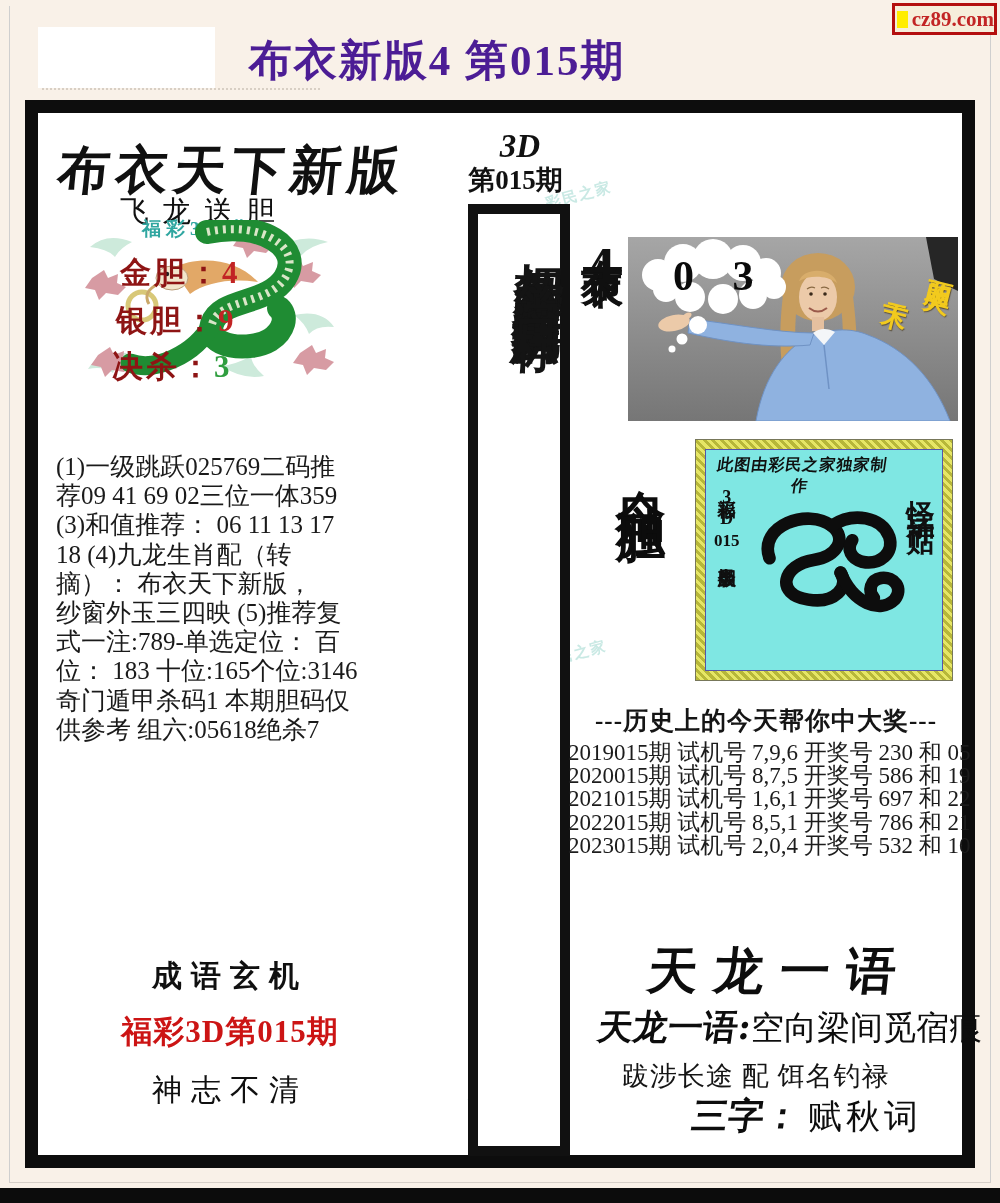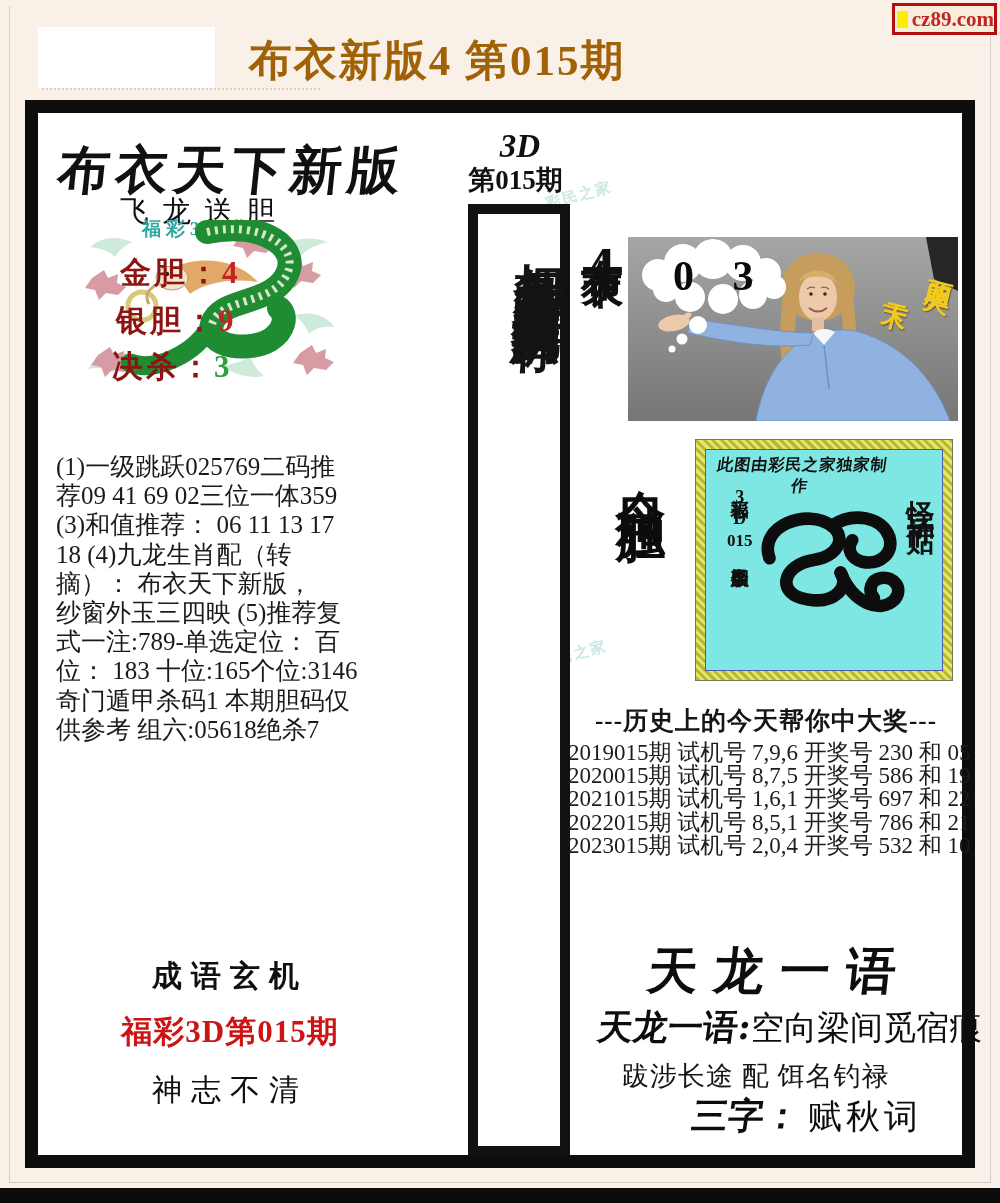--- a/index.html
+++ b/index.html
@@ -8,21 +8,21 @@
   .abs{position:absolute;}
   .serif{font-family:"Liberation Serif","DejaVu Serif",serif;}
   .callig{font-family:"DejaVu Serif","Liberation Serif",serif;font-weight:bold;}
   .vtext{writing-mode:vertical-rl;text-orientation:upright;}
   .center{text-align:center;}
   .wm{color:#c9e9e4;font-weight:bold;letter-spacing:2px;font-size:15px;transform:rotate(-15deg);}
   .outer-box{left:25px;top:100px;width:950px;height:1068px;border:13px solid #0d0d0d;background:#ffffff;box-sizing:border-box;}
   .logo-box{left:892px;top:3px;width:105px;height:32px;border:3px solid #b40f0f;background:#f6eedb;box-sizing:border-box;display:flex;align-items:center;}
   .logo-sq{width:15px;height:17px;background:#ffed00;margin:0 4px 0 2px;}
   .logo-txt{color:#c22525;font-size:21px;font-weight:bold;}
-  .main-title{left:25px;top:32px;width:824px;font-size:43px;font-weight:bold;color:#a16207;letter-spacing:2px;text-align:center;}
+  .main-title{left:25px;top:32px;width:824px;font-size:43px;font-weight:bold;color:#4c1d95;letter-spacing:2px;text-align:center;}
   .white-patch{left:38px;top:27px;width:177px;height:61px;background:#ffffff;}
   .dotline{left:42px;top:88px;width:278px;border-bottom:2px dotted #d8cfc4;}
   .masthead{left:58px;top:136px;width:400px;font-size:52px;letter-spacing:6px;transform:skewX(-6deg);color:#101010;white-space:nowrap;}
   .fld{left:120px;top:192px;font-size:29px;font-weight:normal;letter-spacing:13px;color:#101010;}
   .teal-line{left:142px;top:216px;font-size:19px;font-weight:bold;letter-spacing:5px;color:#2fa6a0;}
   .pick{font-size:31px;font-weight:bold;letter-spacing:3px;text-align:center;}
   .pick .lab{color:#8e1414;}
   .pick .val-red{color:#c22424;}
   .pick .val-green{color:#2f9e3f;}
   .slogan{left:38px;top:386px;width:420px;font-size:24px;font-weight:bold;color:#222222;white-space:nowrap;}
@@ -38,21 +38,21 @@
   .photo{left:628px;top:237px;width:330px;height:184px;}
   .bubble-num{left:673px;top:252px;font-size:42px;font-weight:bold;letter-spacing:14px;color:#0a0a0a;}
   .ovl{color:#f2ca1e;font-weight:bold;font-size:26px;letter-spacing:3px;text-shadow:1px 1px 1px rgba(60,40,0,.55);}
   .solo{left:608px;top:450px;height:240px;font-size:50px;font-weight:bold;letter-spacing:9px;color:#0c0c0c;}
   .guai{left:696px;top:440px;width:256px;height:240px;box-sizing:border-box;padding:9px;background:#dede52 repeating-linear-gradient(45deg,rgba(110,110,10,.35) 0 3px,rgba(255,255,160,.25) 3px 6px);box-shadow:0 0 0 1px #77775a;}
   .guai-in{position:relative;width:100%;height:100%;background:#7fe7e3;box-shadow:inset 0 0 0 1px #55a;}
   .guai-top{position:absolute;left:4px;top:6px;width:184px;text-align:center;font-size:16px;font-weight:bold;letter-spacing:1px;color:#101010;transform:skewX(-8deg);}
   .guai-right{position:absolute;right:4px;top:28px;height:180px;font-size:28px;font-weight:bold;letter-spacing:9px;color:#101010;}
   .guai-left{position:absolute;left:6px;top:36px;display:flex;flex-direction:column;align-items:center;color:#101010;}
   .guai-left .v{font-size:18px;font-weight:bold;letter-spacing:1px;}
-  .guai-left .b{font-size:17px;font-weight:bold;margin:2px 16px;}
+  .guai-left .b{font-size:17px;font-weight:bold;margin:2px 3px;}
   .hist-title{left:570px;top:704px;width:392px;font-size:25px;font-weight:bold;color:#151515;letter-spacing:1px;}
   .hist-rows{left:568px;top:741px;width:394px;font-size:23px;line-height:23.2px;color:#1c1c1c;white-space:nowrap;}
   .tl-title{left:600px;top:938px;width:360px;font-size:50px;letter-spacing:16px;transform:skewX(-6deg);white-space:nowrap;color:#0d0d0d;}
   .tl-line1{left:598px;top:1004px;width:370px;white-space:nowrap;color:#0d0d0d;}
   .tl-line1 .lab{font-size:35px;font-weight:bold;transform:skewX(-8deg);display:inline-block;}
   .tl-line1 .txt{font-size:33px;}
   .tl-line2{left:622px;top:1058px;width:320px;font-size:27px;color:#151515;letter-spacing:1px;white-space:nowrap;}
   .tl-line3{left:692px;top:1092px;white-space:nowrap;color:#0d0d0d;}
   .tl-line3 .lab{font-size:36px;font-weight:bold;transform:skewX(-8deg);display:inline-block;}
   .tl-line3 .txt{font-size:34px;letter-spacing:4px;margin-top:47px;}

